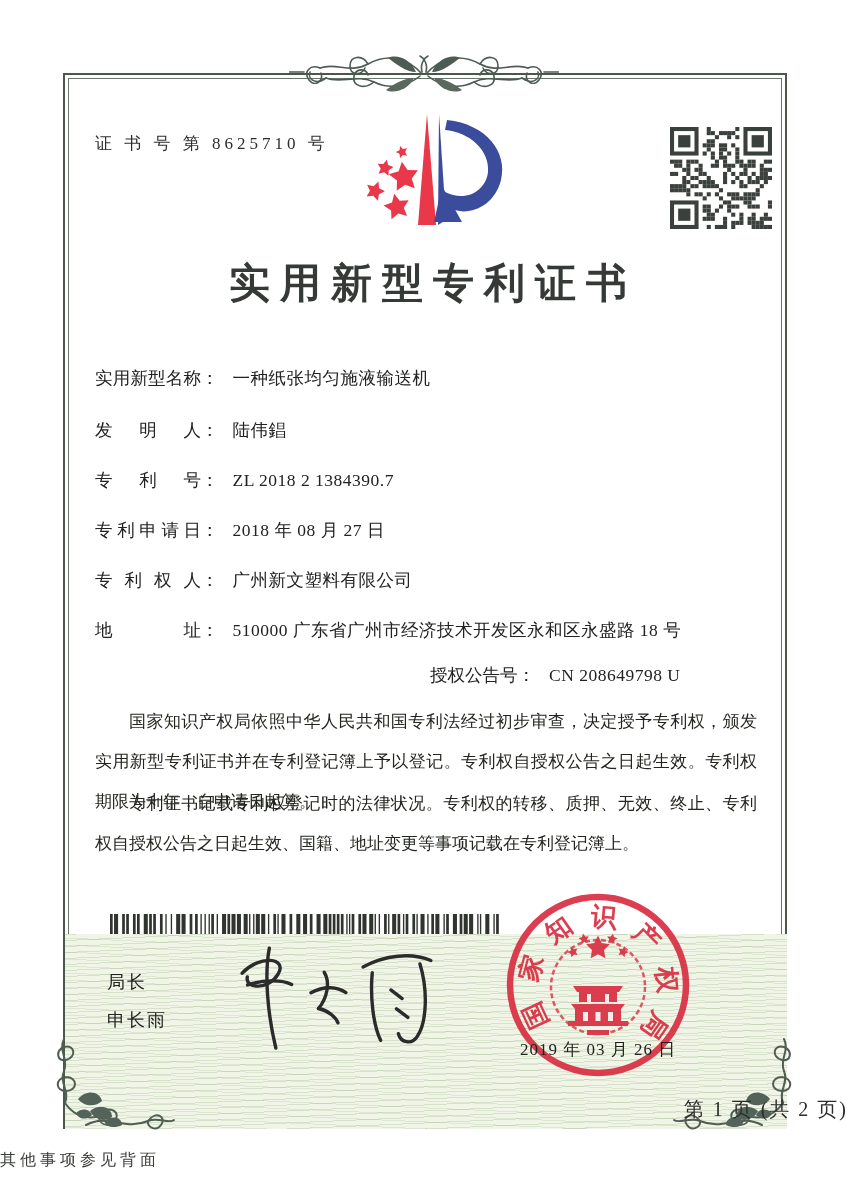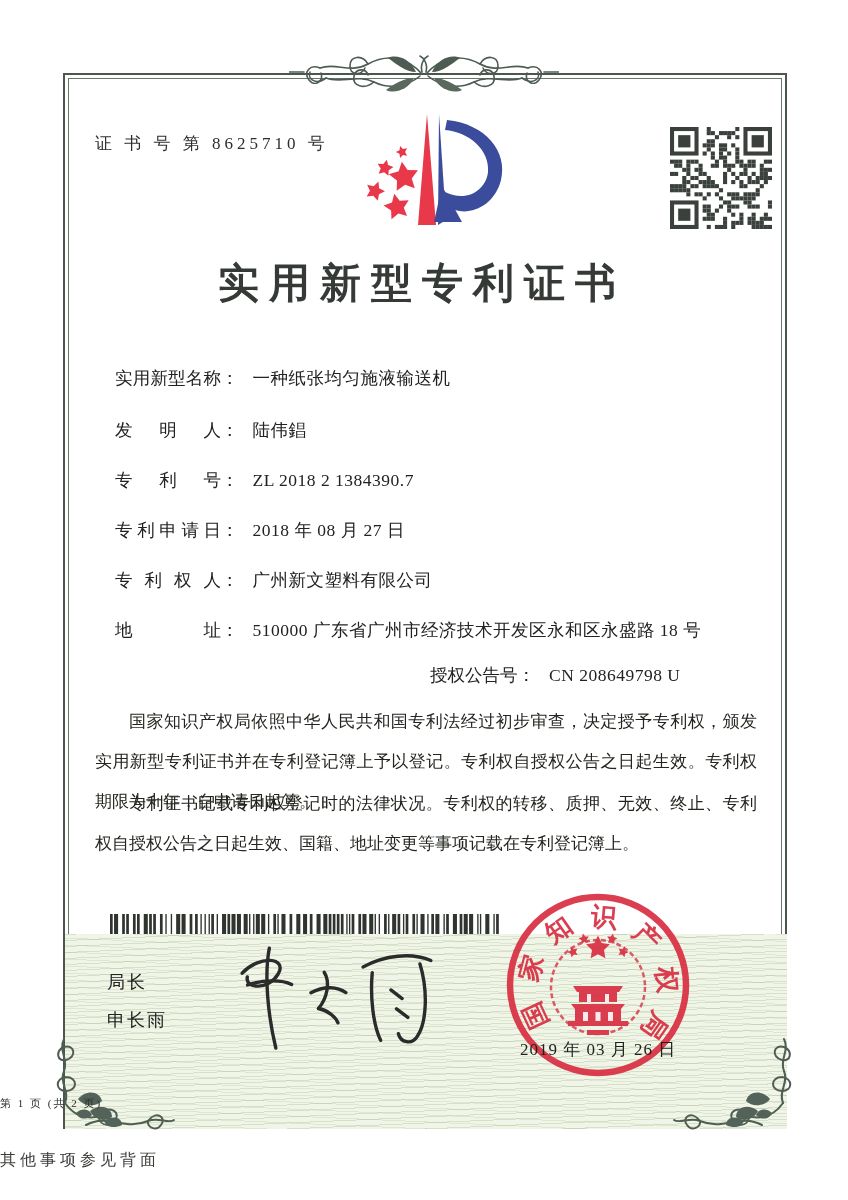--- a/index.html
+++ b/index.html
@@ -22,36 +22,36 @@
     position:absolute; left:289px; top:42px; width:270px; height:62px; z-index:3;
   }
   
   .cert-no {
     position:absolute; left:95px; top:132px; font-size:17px; letter-spacing:4px; color:#2b2f2c;
   }
   .logo { position:absolute; left:348px; top:110px; width:170px; height:124px; }
   .qr { position:absolute; left:670px; top:127px; width:102px; height:102px; }
   
   .title {
-    position:absolute; left:5px; top:256px; width:824px; text-align:center;
+    position:absolute; left:16px; top:256px; width:824px; text-align:center;
     font-size:41px; font-weight:700; letter-spacing:10px; text-indent:10px; color:#353a36;
   }
   
   .fields { position:absolute; left:95px; top:0; width:662px; font-size:17.5px; }
   .frow { position:absolute; left:0; white-space:nowrap; }
   .frow.r-name      { top:366px; }
   .frow.r-inventor  { top:418px; }
   .frow.r-patentno  { top:468px; }
   .frow.r-filing    { top:518px; }
   .frow.r-patentee  { top:568px; }
   .frow.r-address   { top:618px; }
   .frow.r-grant     { top:663px; }
   .frow .cell2 { position:absolute; left:335px; top:0; white-space:nowrap; }
   .flabel {
-    display:inline-block; width:106px; text-align:justify; text-align-last:justify; vertical-align:bottom;margin-left:20px;
+    display:inline-block; width:106px; text-align:justify; text-align-last:justify; vertical-align:bottom;
   }
   .fcolon { display:inline-block; }
   .fvalue { margin-left:14px; letter-spacing:0.5px; }
   
   .para {
     position:absolute; left:95px; width:662px; font-size:17px; line-height:40px;
     text-indent:2em; text-align:justify; color:#23261f;
   }
   .para.p1 { top:702px; }
   .para.p2 { top:784px; }
@@ -73,22 +73,22 @@
   .signer-name  { position:absolute; left:107px; top:1008px; font-size:18px; letter-spacing:2px; z-index:4; }
   .signature-svg { position:absolute; left:215px; top:940px; width:235px; height:110px; z-index:4; transform:rotate(-2deg); }
   
   .seal { position:absolute; left:503px; top:890px; width:190px; height:190px; z-index:4; opacity:0.93; }
   .seal-date {
     position:absolute; left:520px; top:1038px; font-size:17px; color:#1d201d;
     letter-spacing:1px; z-index:5; white-space:nowrap;
   }
   
   .page-info {
-    position:absolute; left:0; top:1096px; width:848px; text-align:left;
-    font-size:11px; letter-spacing:2px; z-index:4; color:#2a2e2a;
+    position:absolute; left:0; top:1096px; width:848px; text-align:right;
+    font-size:20px; letter-spacing:2px; z-index:4; color:#2a2e2a;
   }
   .back-note {
     position:absolute; left:0; top:1150px; width:848px; 
     font-size:16px; letter-spacing:4px; color:#3a3d38;
   }
 </style>
 </head>
 <body>
 
 <div class="page">

